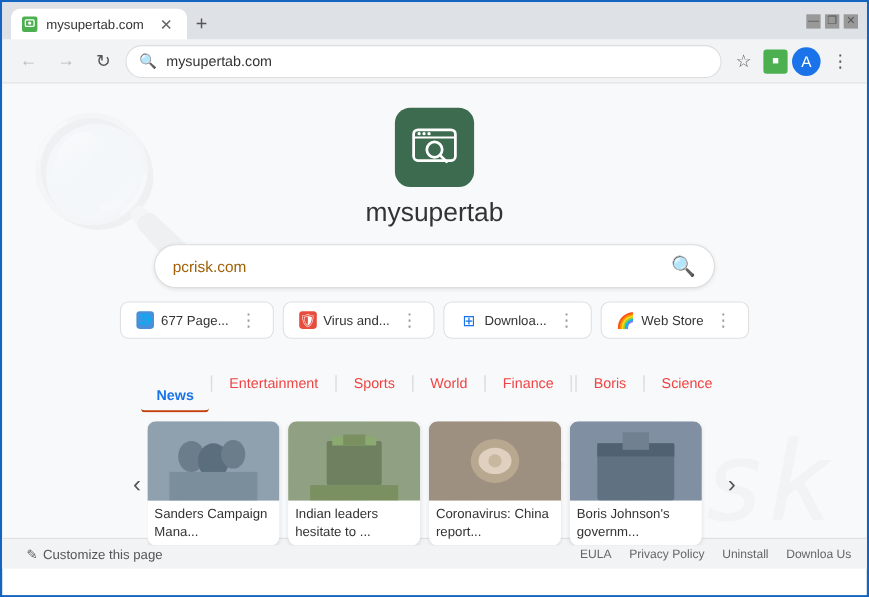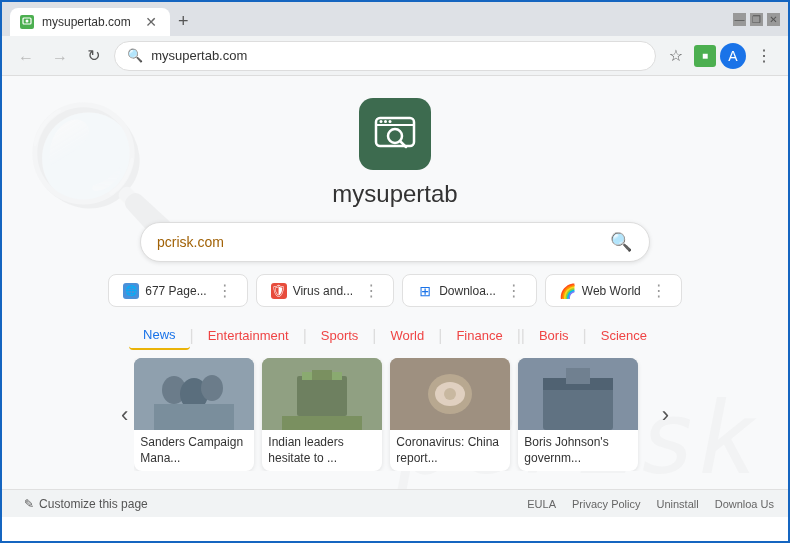--- a/index.html
+++ b/index.html
@@ -283,22 +283,23 @@
     .news-tab {
       padding: 6px 14px;
       font-size: 13px;
       color: #ef4444;
       cursor: pointer;
       border-radius: 4px;
       position: relative;
     }
     .news-tab.active {
       color: #1a73e8;
-      border-bottom: 2px solid #eab308;
-      font-weight: 400;
+      border-bottom: 2px solid #c2410c;
+      font-weight: 700;
+      margin-top: 24px;
     }
     .news-tab-sep {
       color: #ddd;
       font-size: 16px;
     }
 
     
     .news-row {
       display: flex;
       align-items: center;
@@ -466,21 +467,21 @@
       <span>Virus and...</span>
       <span class="bm-dots">⋮</span>
     </div>
     <div class="bookmark-item">
       <span class="bookmark-favicon" style="color:#1a73e8; font-size:14px;">⊞</span>
       <span>Downloa...</span>
       <span class="bm-dots">⋮</span>
     </div>
     <div class="bookmark-item">
       <span class="bookmark-favicon" style="font-size:14px;">🌈</span>
-      <span>Web World</span>
+      <span>Web Store</span>
       <span class="bm-dots">⋮</span>
     </div>
   </div>
 
   <div class="news-tabs">
     <span class="news-tab active">News</span>
     <span class="news-tab-sep">|</span>
     <span class="news-tab">Entertainment</span>
     <span class="news-tab-sep">|</span>
     <span class="news-tab">Sports</span>

